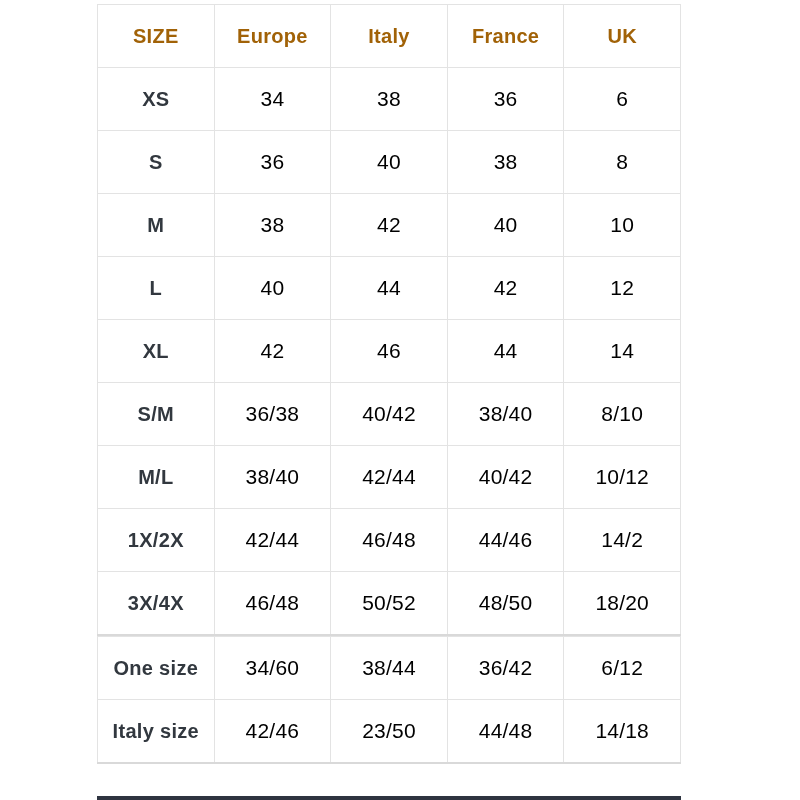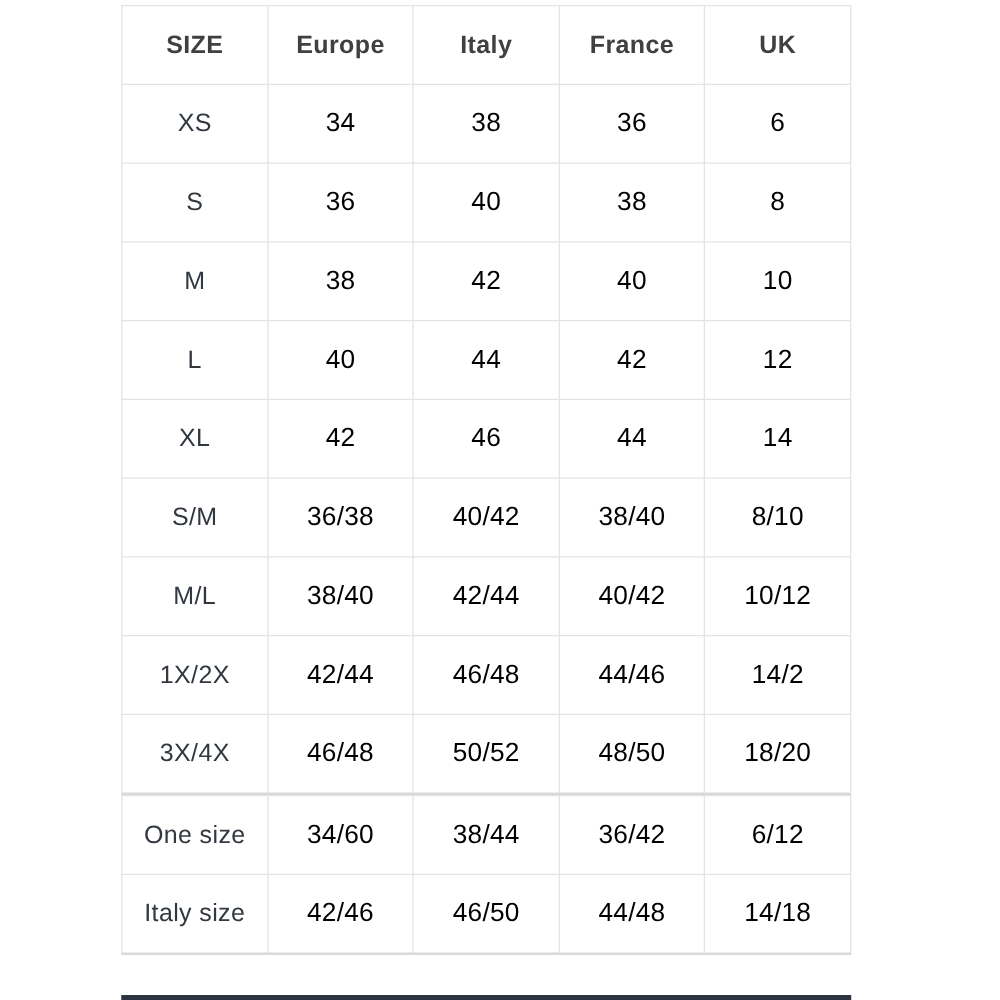--- a/index.html
+++ b/index.html
@@ -30,32 +30,32 @@
     border: 1px solid #e3e3e3;
     height: 62px;
     text-align: center;
     vertical-align: middle;
     background: #ffffff;
     padding: 0;
   }
   th {
     font-size: 20px;
     font-weight: 700;
-    color: #404040;
+    color: #a16207;
     letter-spacing: 0.3px;
   }
   td {
     font-size: 21px;
     font-weight: 400;
     color: #000000;
     letter-spacing: 0.2px;
   }
   td.lbl {
     font-size: 20px;
-    font-weight: 400;
+    font-weight: 700;
     color: #32383f;
     letter-spacing: 0.3px;
   }
   .secondary-table {
   }
   .bottom-bar {
     position: absolute;
     left: 97px;
     bottom: 0;
     width: 584px;
@@ -150,21 +150,21 @@
       <tr>
         <td class="lbl">One size</td>
         <td>34/60</td>
         <td>38/44</td>
         <td>36/42</td>
         <td>6/12</td>
       </tr>
       <tr>
         <td class="lbl">Italy size</td>
         <td>42/46</td>
-        <td>46/50</td>
+        <td>23/50</td>
         <td>44/48</td>
         <td>14/18</td>
       </tr>
     </tbody>
   </table>
 
 </div>
 
 <div class="bottom-bar"></div>
 

